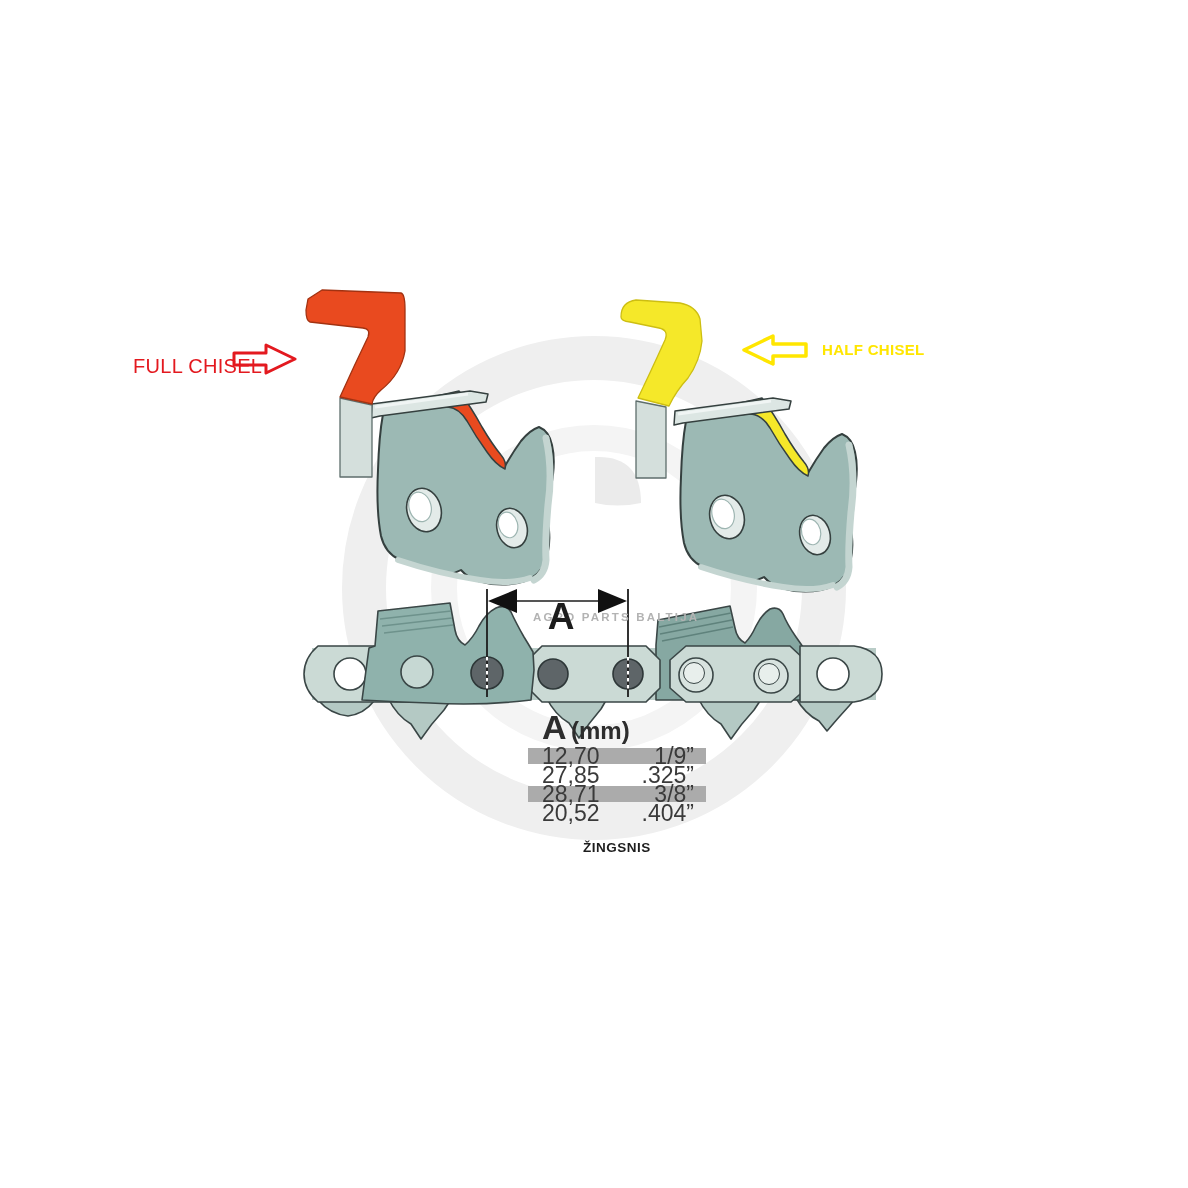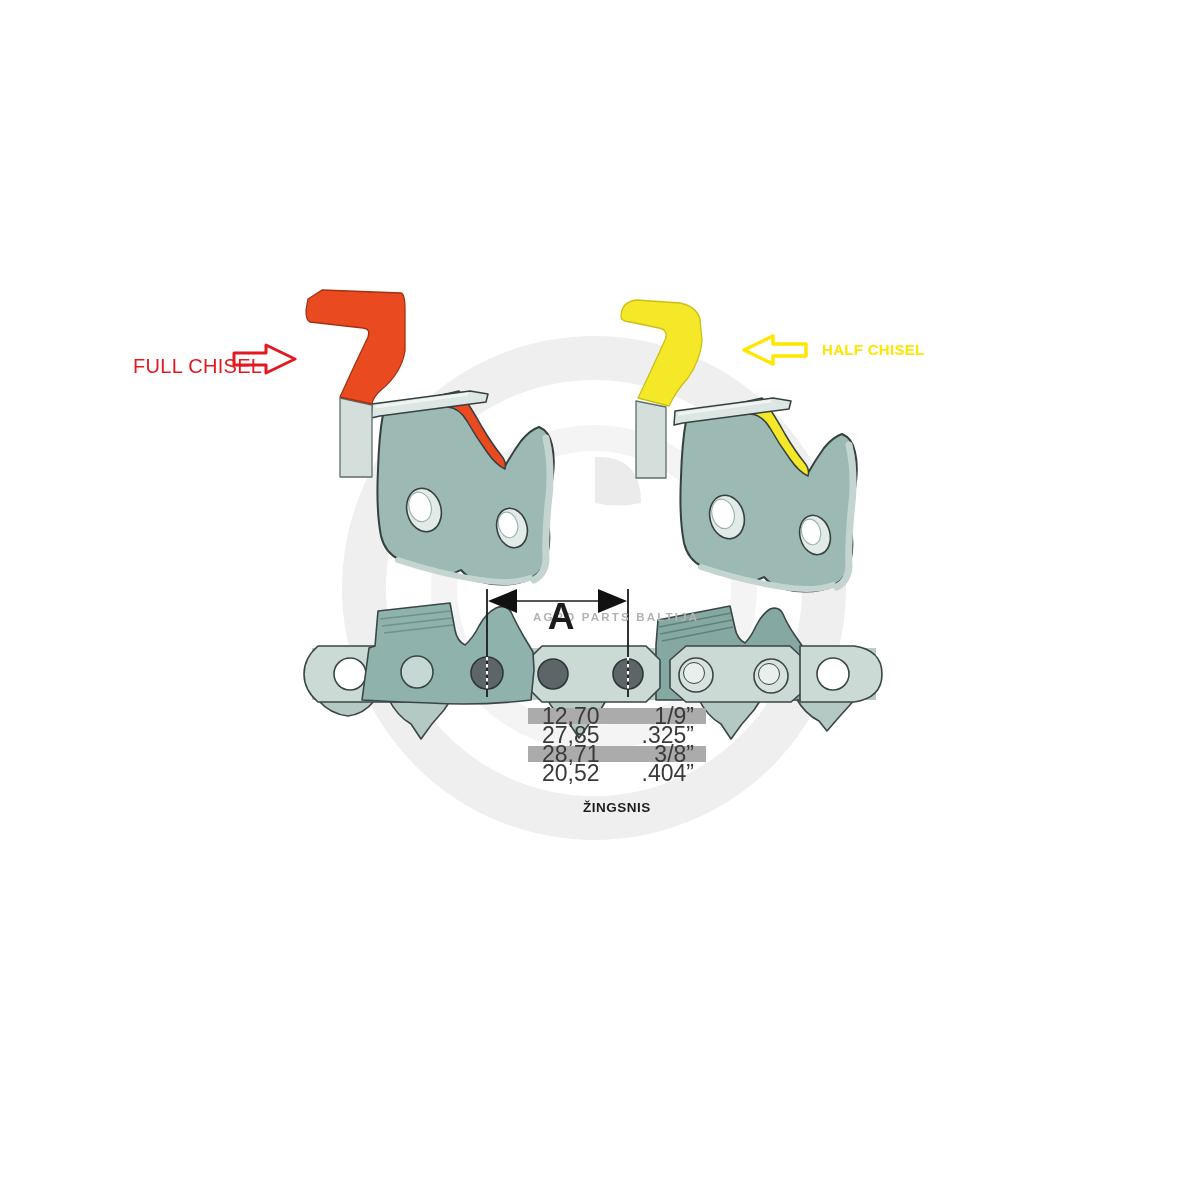--- a/index.html
+++ b/index.html
@@ -169,20 +169,24 @@
   </svg>
 
   <div class="abs wm-sub">AGRO PARTS BALTIJA</div>
 
   <div class="abs lbl-full">FULL CHISEL</div>
   <div class="abs lbl-half">HALF CHISEL</div>
 
   <div class="abs dim-a">A</div>
 
   <div class="abs ptable">
+    <div class="pt-head">
+      <span class="big">A</span>
+      <span class="small">(mm)</span>
+    </div>
     <div class="pt-row hl">
       <span>12,70</span>
       <span>1/9”</span>
     </div>
     <div class="pt-row">
       <span>27,85</span>
       <span>.325”</span>
     </div>
     <div class="pt-row hl">
       <span>28,71</span>

